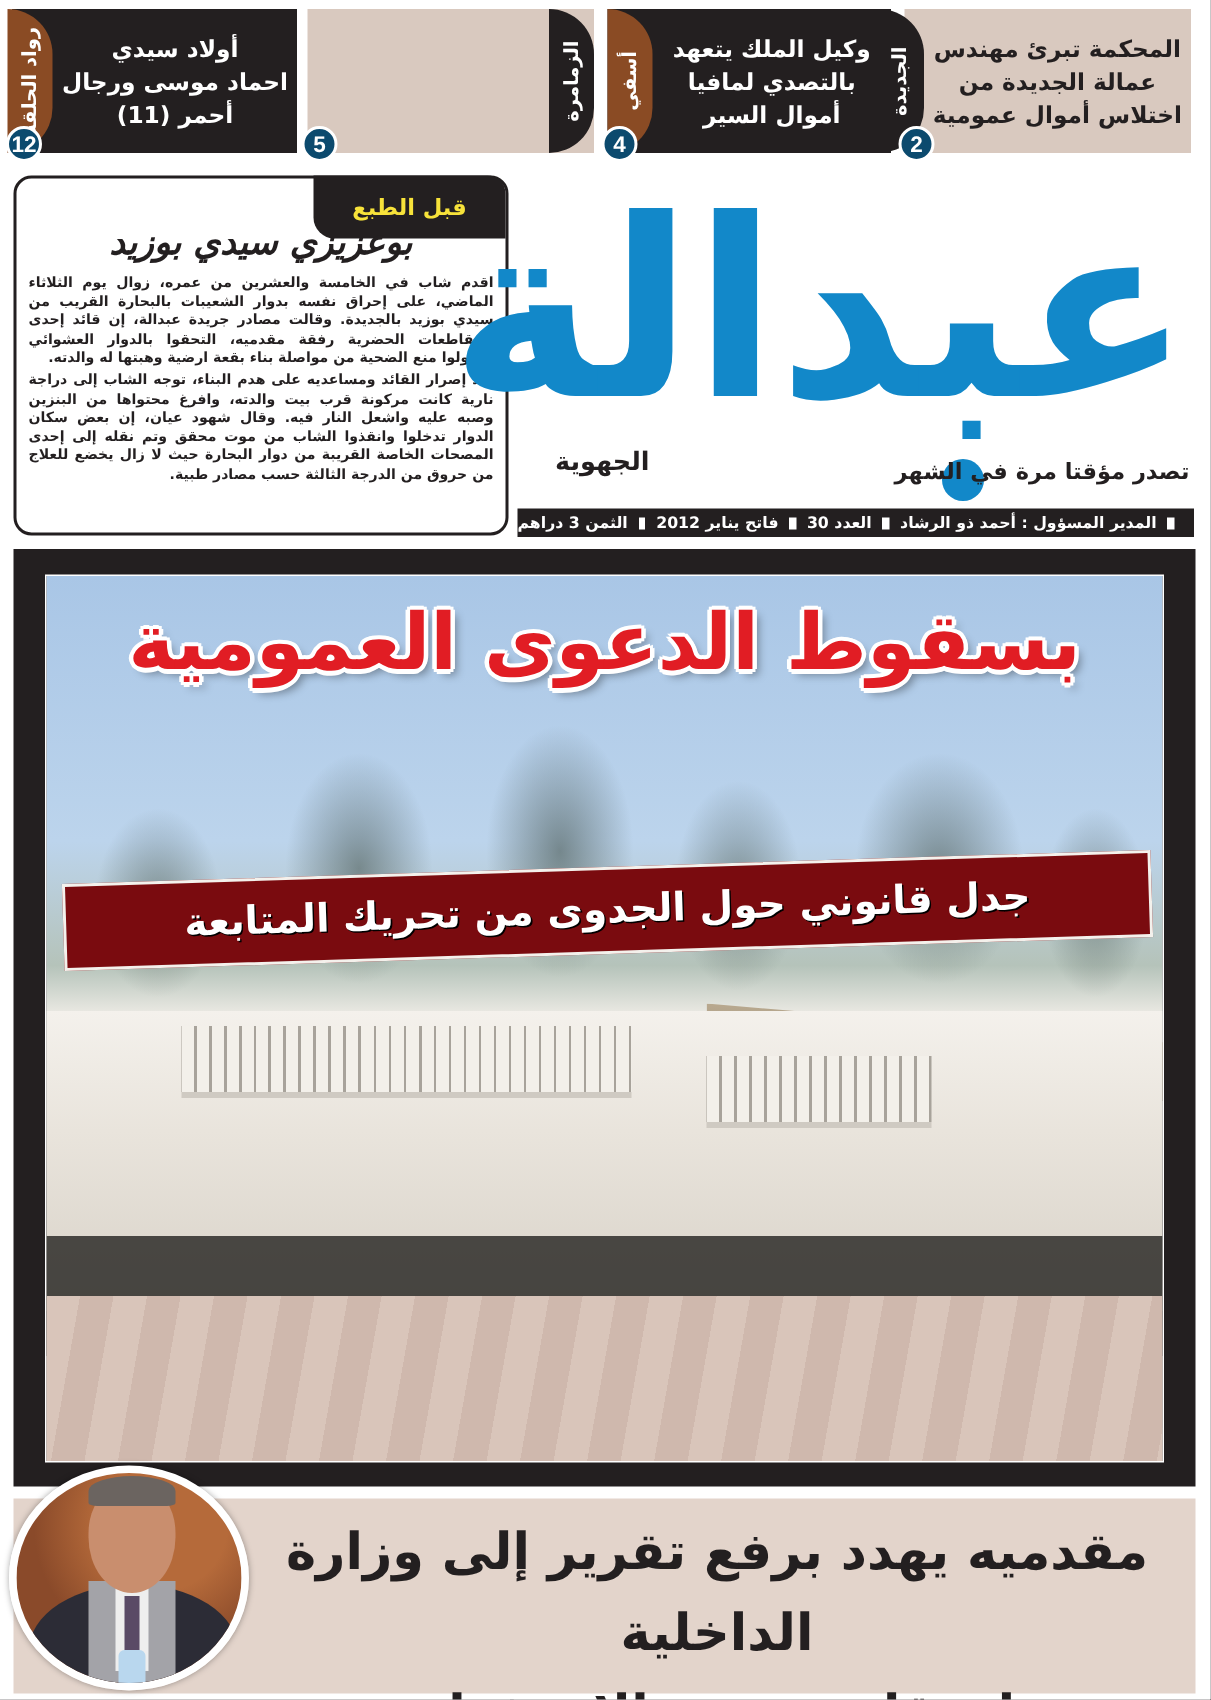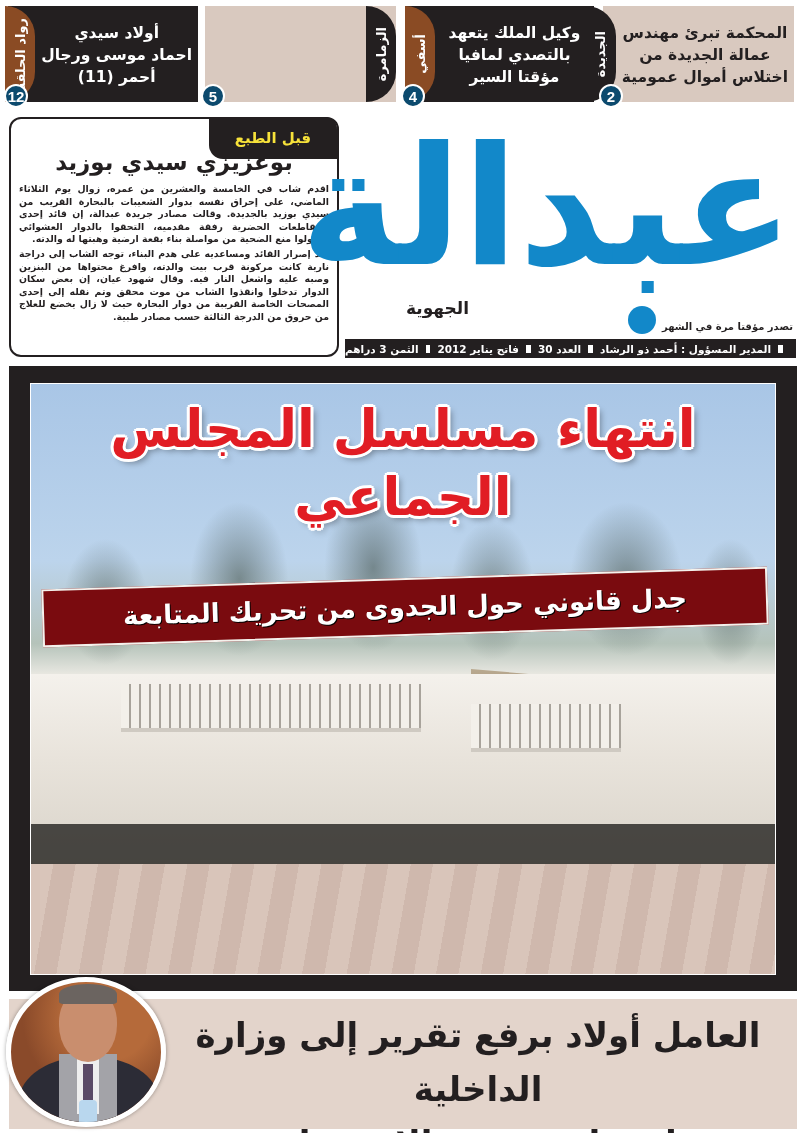--- a/index.html
+++ b/index.html
@@ -38,37 +38,37 @@
     position: absolute; left: 9px; top: 117px; width: 330px; height: 240px;
     border: 2px solid #231f20; border-radius: 12px; background: #ffffff;
   }
   .bp-tag {
     position: absolute; right: 0; top: -2px; width: 128px; height: 42px; background: #231f20;
     border-radius: 0 12px 0 14px;
     color: #f7e23a; font-weight: bold; font-size: 15px; display: flex; align-items: center; justify-content: center;
   }
   .bp-title {
     position: absolute; top: 30px; left: 0; right: 0; text-align: center;
-    font-weight: bold; font-size: 23px; color: #231f20; letter-spacing: -0.5px;
+    font-weight: bold; font-size: 23px; color: #231f20; letter-spacing: -0.5px; font-style: italic;
   }
   .bp-text {
     position: absolute; top: 64px; left: 8px; right: 8px;
     font-size: 9.4px; line-height: 12.6px; color: #231f20; text-align: justify; font-weight: bold;
   }
   .bp-text p { margin-bottom: 2px; }
 
   
   .logo {
     position: absolute; left: 350px; top: 100px; width: 444px; height: 215px;
     color: #1288c9; font-family: "DejaVu Sans", sans-serif; font-weight: bold;
     font-size: 165px; line-height: 215px; text-align: right; letter-spacing: -6px;
   }
   .logo-dot { position: absolute; left: 628px; top: 306px; width: 28px; height: 28px; border-radius: 50%; background: #1288c9; }
-  .logo-sub { position: absolute; left: 370px; top: 298px; font-weight: bold; font-size: 17px; color: #231f20; margin-left: 36px; }
-  .freq { position: absolute; right: 14px; top: 321px; font-size: 10px; color: #231f20; font-weight: bold; }
+  .logo-sub { position: absolute; left: 370px; top: 298px; font-weight: bold; font-size: 17px; color: #231f20; }
+  .freq { position: absolute; right: 14px; top: 305px; font-size: 15px; color: #231f20; font-weight: bold; }
   .infobar {
     position: absolute; left: 345px; top: 339px; width: 451px; height: 19px; background: #231f20;
     color: #ffffff; font-size: 10.5px; font-weight: bold; display: flex; align-items: center; justify-content: flex-start;
     padding-right: 10px; gap: 4px; white-space: nowrap;
   }
   .infobar .sq { display: inline-block; width: 8px; height: 8px; background: #ffffff; margin: 0 3px; vertical-align: middle; }
 
   
   .main-frame { position: absolute; left: 9px; top: 366px; width: 788px; height: 625px; background: #231f20; }
   .photo {
@@ -152,21 +152,21 @@
   <div class="num">2</div>
 </div>
 
 <div class="teaser t-dark" style="left:405px; width:189px;">
   <div class="tab" style="background:#8a4b24;">
       <span>أسفي</span>
     </div>
   <div class="body">
     <div class="line">وكيل الملك يتعهد</div>
     <div class="line">بالتصدي لمافيا</div>
-    <div class="line">مؤقتا السير</div>
+    <div class="line">أموال السير</div>
   </div>
   <div class="num">4</div>
 </div>
 
 <div class="teaser t-beige" style="left:205px; width:191px;">
   <div class="tab" style="background:#231f20;">
       <span>الزمامرة</span>
     </div>
   <div class="num">5</div>
 </div>
@@ -211,29 +211,29 @@
 <div class="photo">
   <div class="trees"></div>
   <div class="roof-right"></div>
   <div class="building"></div>
   <div class="awning" style="left:90px; width:300px;"></div>
   <div class="awning" style="left:440px; width:150px; top:320px;"></div>
   <div class="terrace"></div>
   <div class="pavement"></div>
 </div>
 <div class="headline-main">
-  <div>انتهاء مسلسل المجلس الجماعي</div>
+  <div>بسقوط الدعوى العمومية</div>
 </div>
 <div class="subhead-band">
   <span>جدل قانوني حول الجدوى من تحريك المتابعة</span>
 </div>
 
 <div class="bottom-band"></div>
 <div class="bottom-headline">
-  <div>العامل أولاد برفع تقرير إلى وزارة الداخلية</div>
+  <div>مقدميه يهدد برفع تقرير إلى وزارة الداخلية</div>
   <div>لعرقلة مسيرة الاستثمار</div>
 </div>
 <div class="portrait">
   <div class="suit"></div>
   <div class="scarf"></div>
   <div class="shirt"></div>
   <div class="tie"></div>
   <div class="face"></div>
   <div class="hair"></div>
   <div class="bottle"></div>

